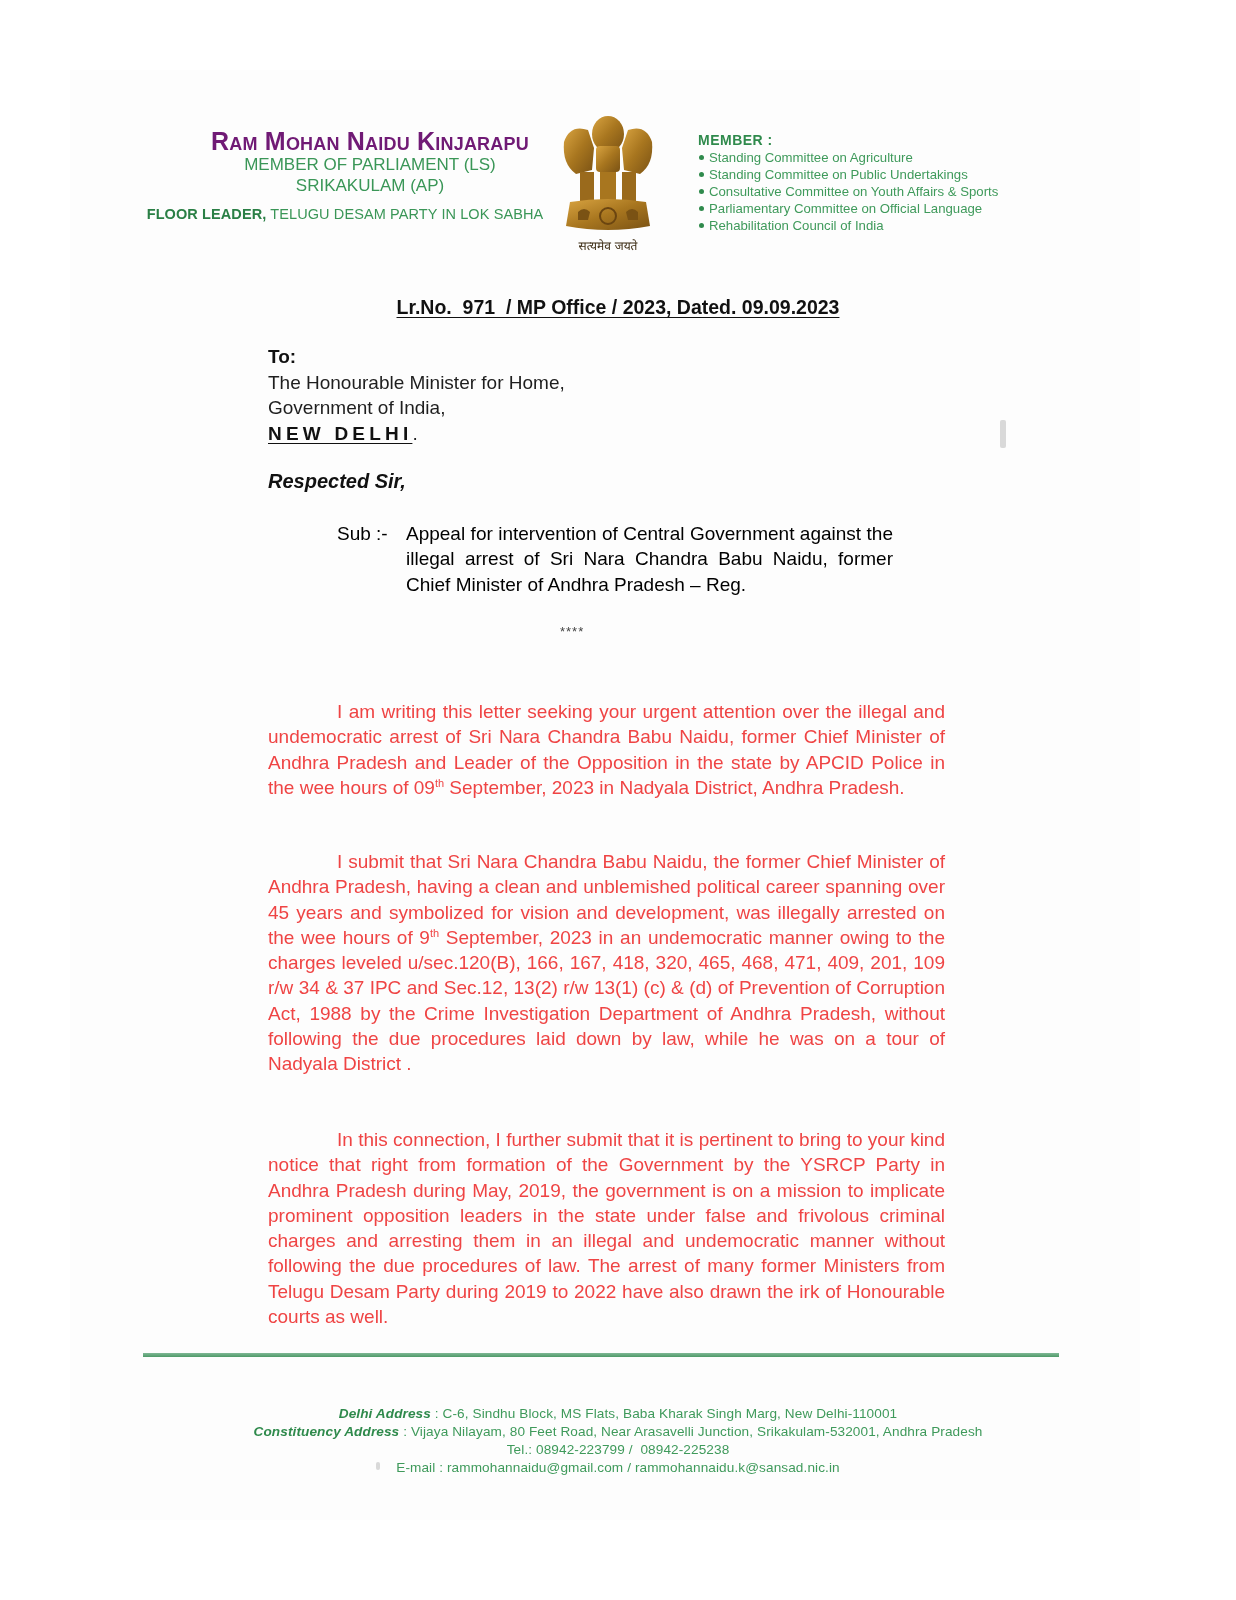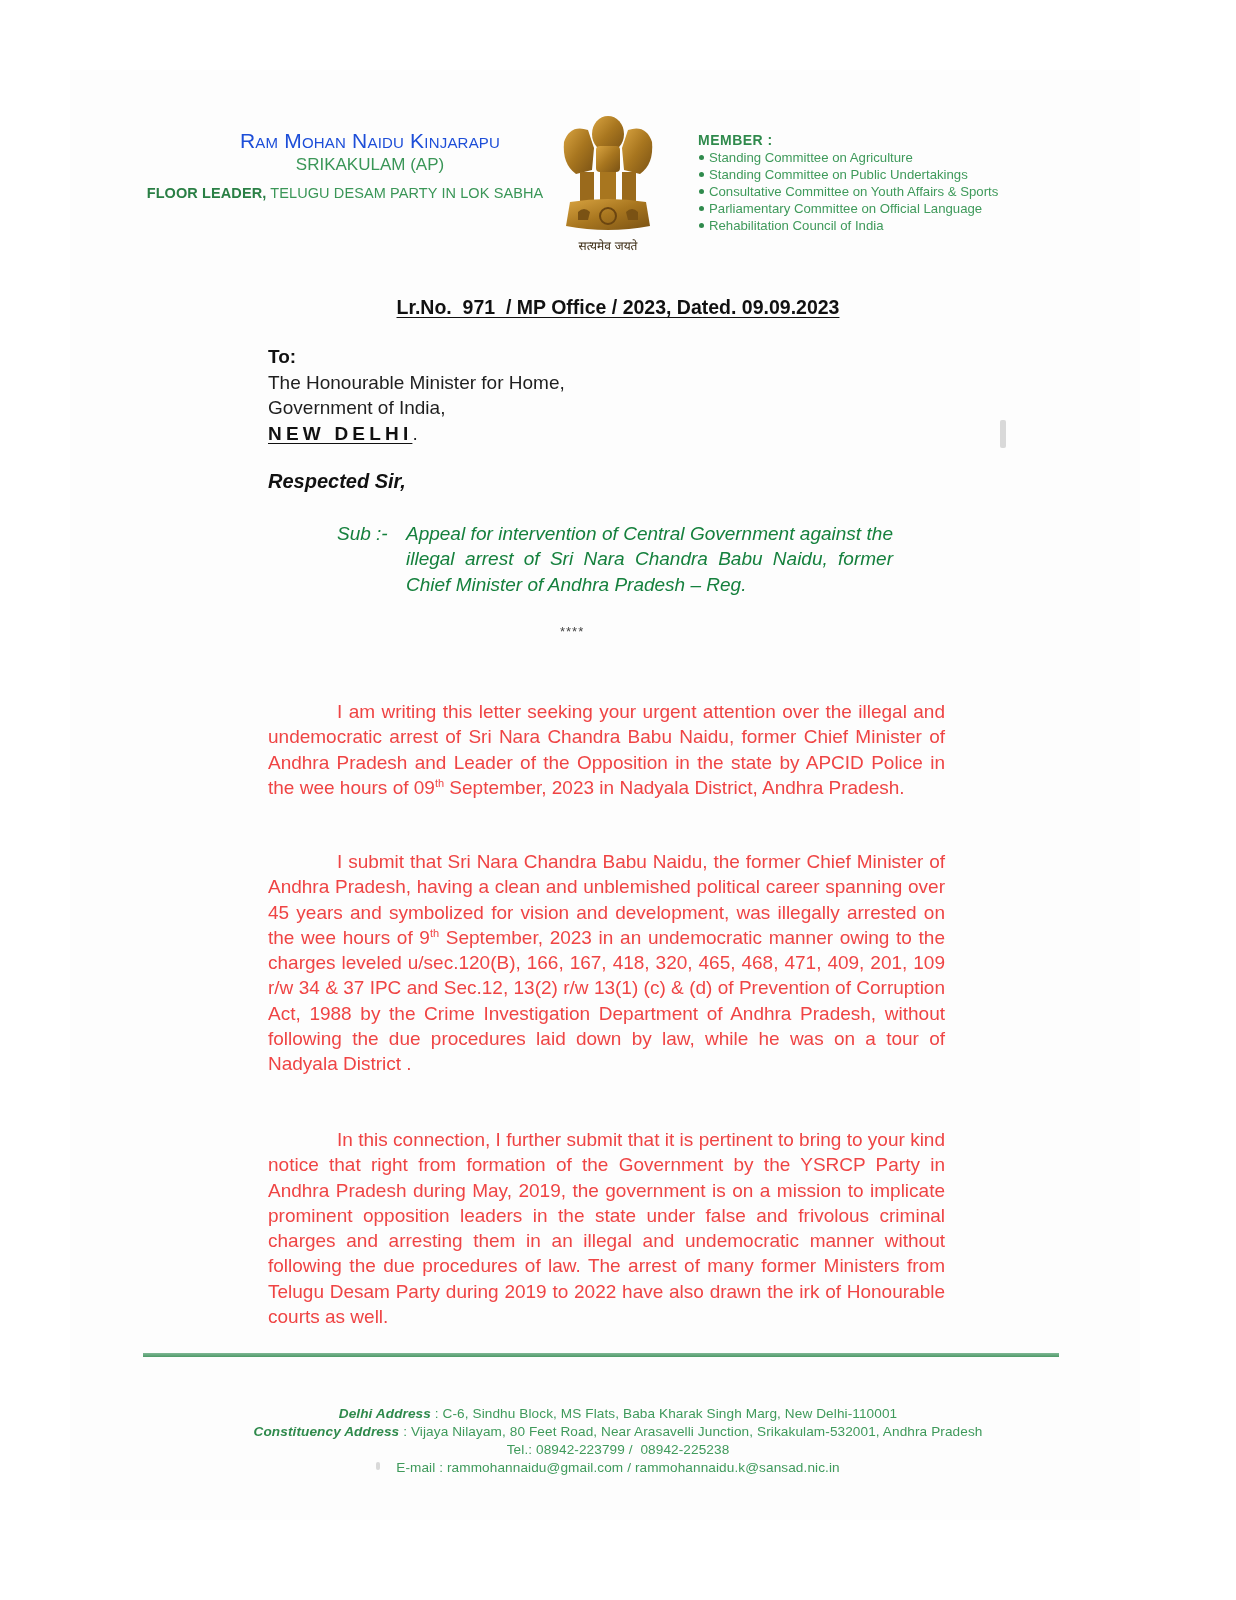--- a/index.html
+++ b/index.html
@@ -10,21 +10,21 @@
   .page-shade {
     position: absolute; left: 70px; top: 70px; width: 1070px; height: 1450px;
     background: #fdfdfd;
   }
   
   .lh-left {
     position: absolute; left: 130px; top: 128px; width: 440px; text-align: center;
     color: #2f8a4c;
   }
   .lh-name {
-    font-weight: normal; font-size: 21px; letter-spacing: 0.2px; color: #1d4ed8;
+    font-weight: bold; font-size: 25px; letter-spacing: 0.2px; color: #701a75;
     font-variant: small-caps; line-height: 26px; margin-left: 40px;
   }
   .lh-line {
     font-size: 17px; line-height: 21px; color: #3a9657; margin-left: 40px;
   }
   .lh-floor {
     font-size: 14.5px; line-height: 20px; margin-top: 8px; color: #3a9657; letter-spacing: 0.1px;
     white-space: nowrap; margin-left: -10px;
   }
   .lh-floor b { color: #2a7f45; }
@@ -60,21 +60,21 @@
   }
   .addr .to { font-weight: bold; color: #111; }
   .addr .city {
     font-weight: bold; letter-spacing: 4.2px; text-decoration: underline; text-underline-offset: 3px; color: #111;
   }
   .addr .city-dot { font-weight: normal; letter-spacing: 0; text-decoration: none; }
   .salutation {
     position: absolute; left: 268px; top: 470px; font-size: 20px; font-weight: bold; font-style: italic; color: #111;
   }
   .subject {
-    position: absolute; left: 337px; top: 521px; width: 556px; font-size: 19px; line-height: 25.3px; color: #15803d; font-style: italic;
+    position: absolute; left: 337px; top: 521px; width: 556px; font-size: 19px; line-height: 25.3px; color: #000000;
   }
   .subject .sub-label { position: absolute; left: 0; top: 0; }
   .subject .sub-text { margin-left: 69px; text-align: justify; text-align-last: left; }
   .stars {
     position: absolute; left: 560px; top: 624px; font-size: 13px; color: #444; letter-spacing: 1px;
   }
   .para {
     position: absolute; left: 268px; width: 677px; font-size: 19px; line-height: 25.3px; color: #ef4444;
     text-align: justify; text-indent: 69px;
   }
@@ -95,20 +95,21 @@
   .footer div { white-space: nowrap; }
   .speck { position: absolute; width: 5px; height: 10px; background: #c9c9c9; border-radius: 2px; opacity: 0.7; }
 </style>
 </head>
 <body>
 
 <div class="page-shade"></div>
 
 <div class="lh-left">
   <div class="lh-name">Ram Mohan Naidu Kinjarapu</div>
+  <div class="lh-line">MEMBER OF PARLIAMENT (LS)</div>
   <div class="lh-line">SRIKAKULAM (AP)</div>
   <div class="lh-floor"><b>FLOOR LEADER,</b><span> TELUGU DESAM PARTY IN LOK SABHA</span></div>
 </div>
 
 <svg class="emblem" viewBox="0 0 104 150">
   <defs>
     <linearGradient id="gold" x1="0" y1="0" x2="1" y2="1">
       <stop offset="0" stop-color="#d9a441"></stop>
       <stop offset="0.5" stop-color="#a8761f"></stop>
       <stop offset="1" stop-color="#7a5214"></stop>

